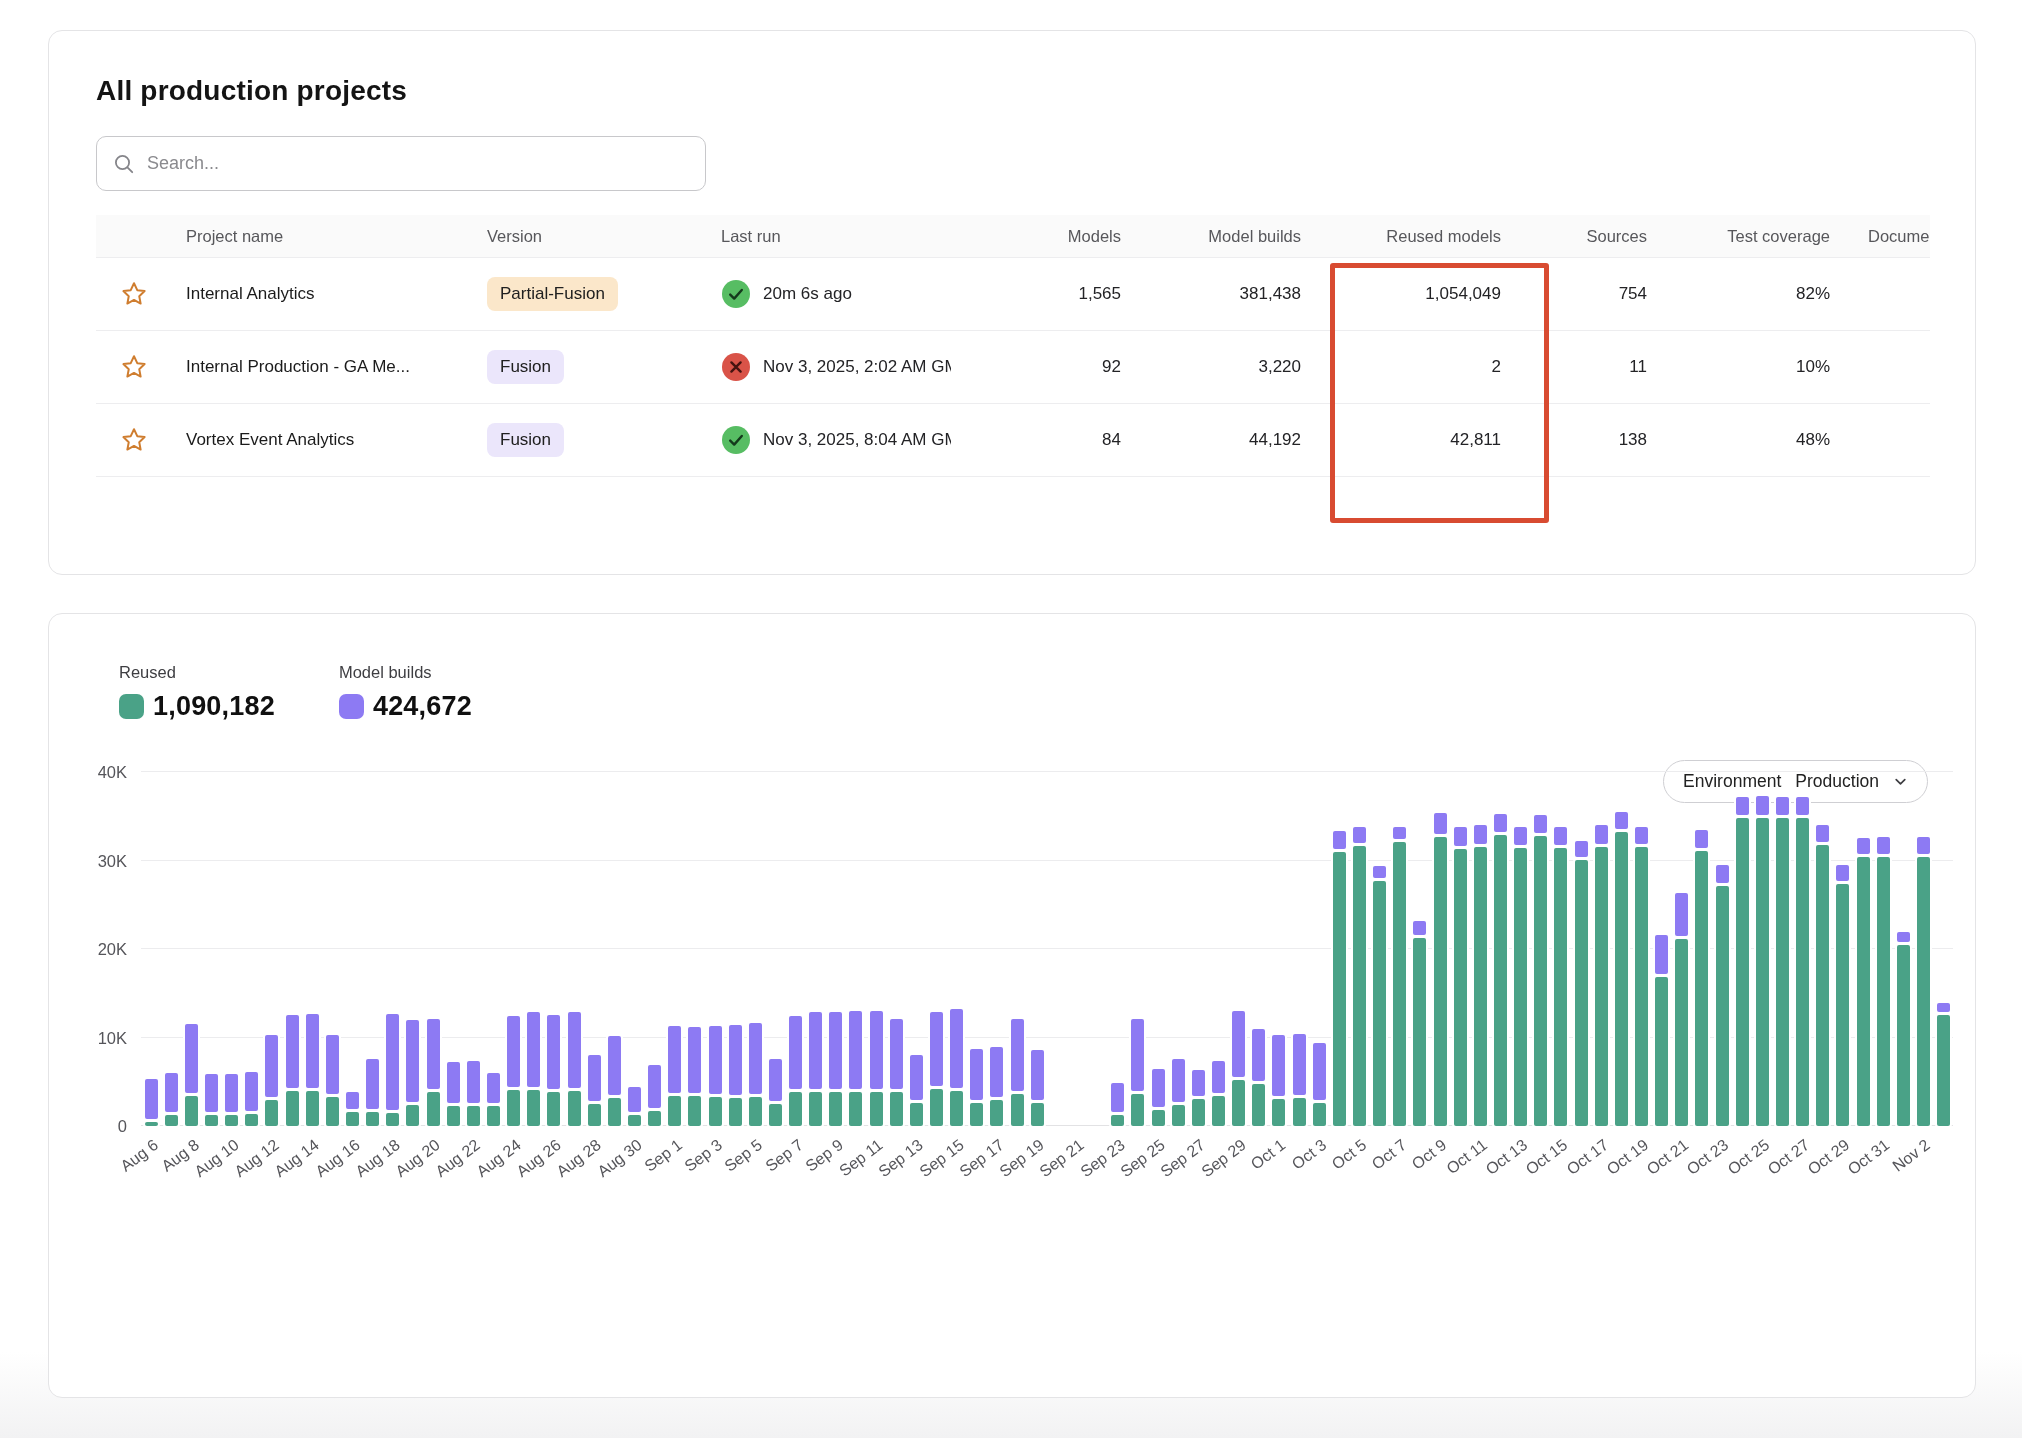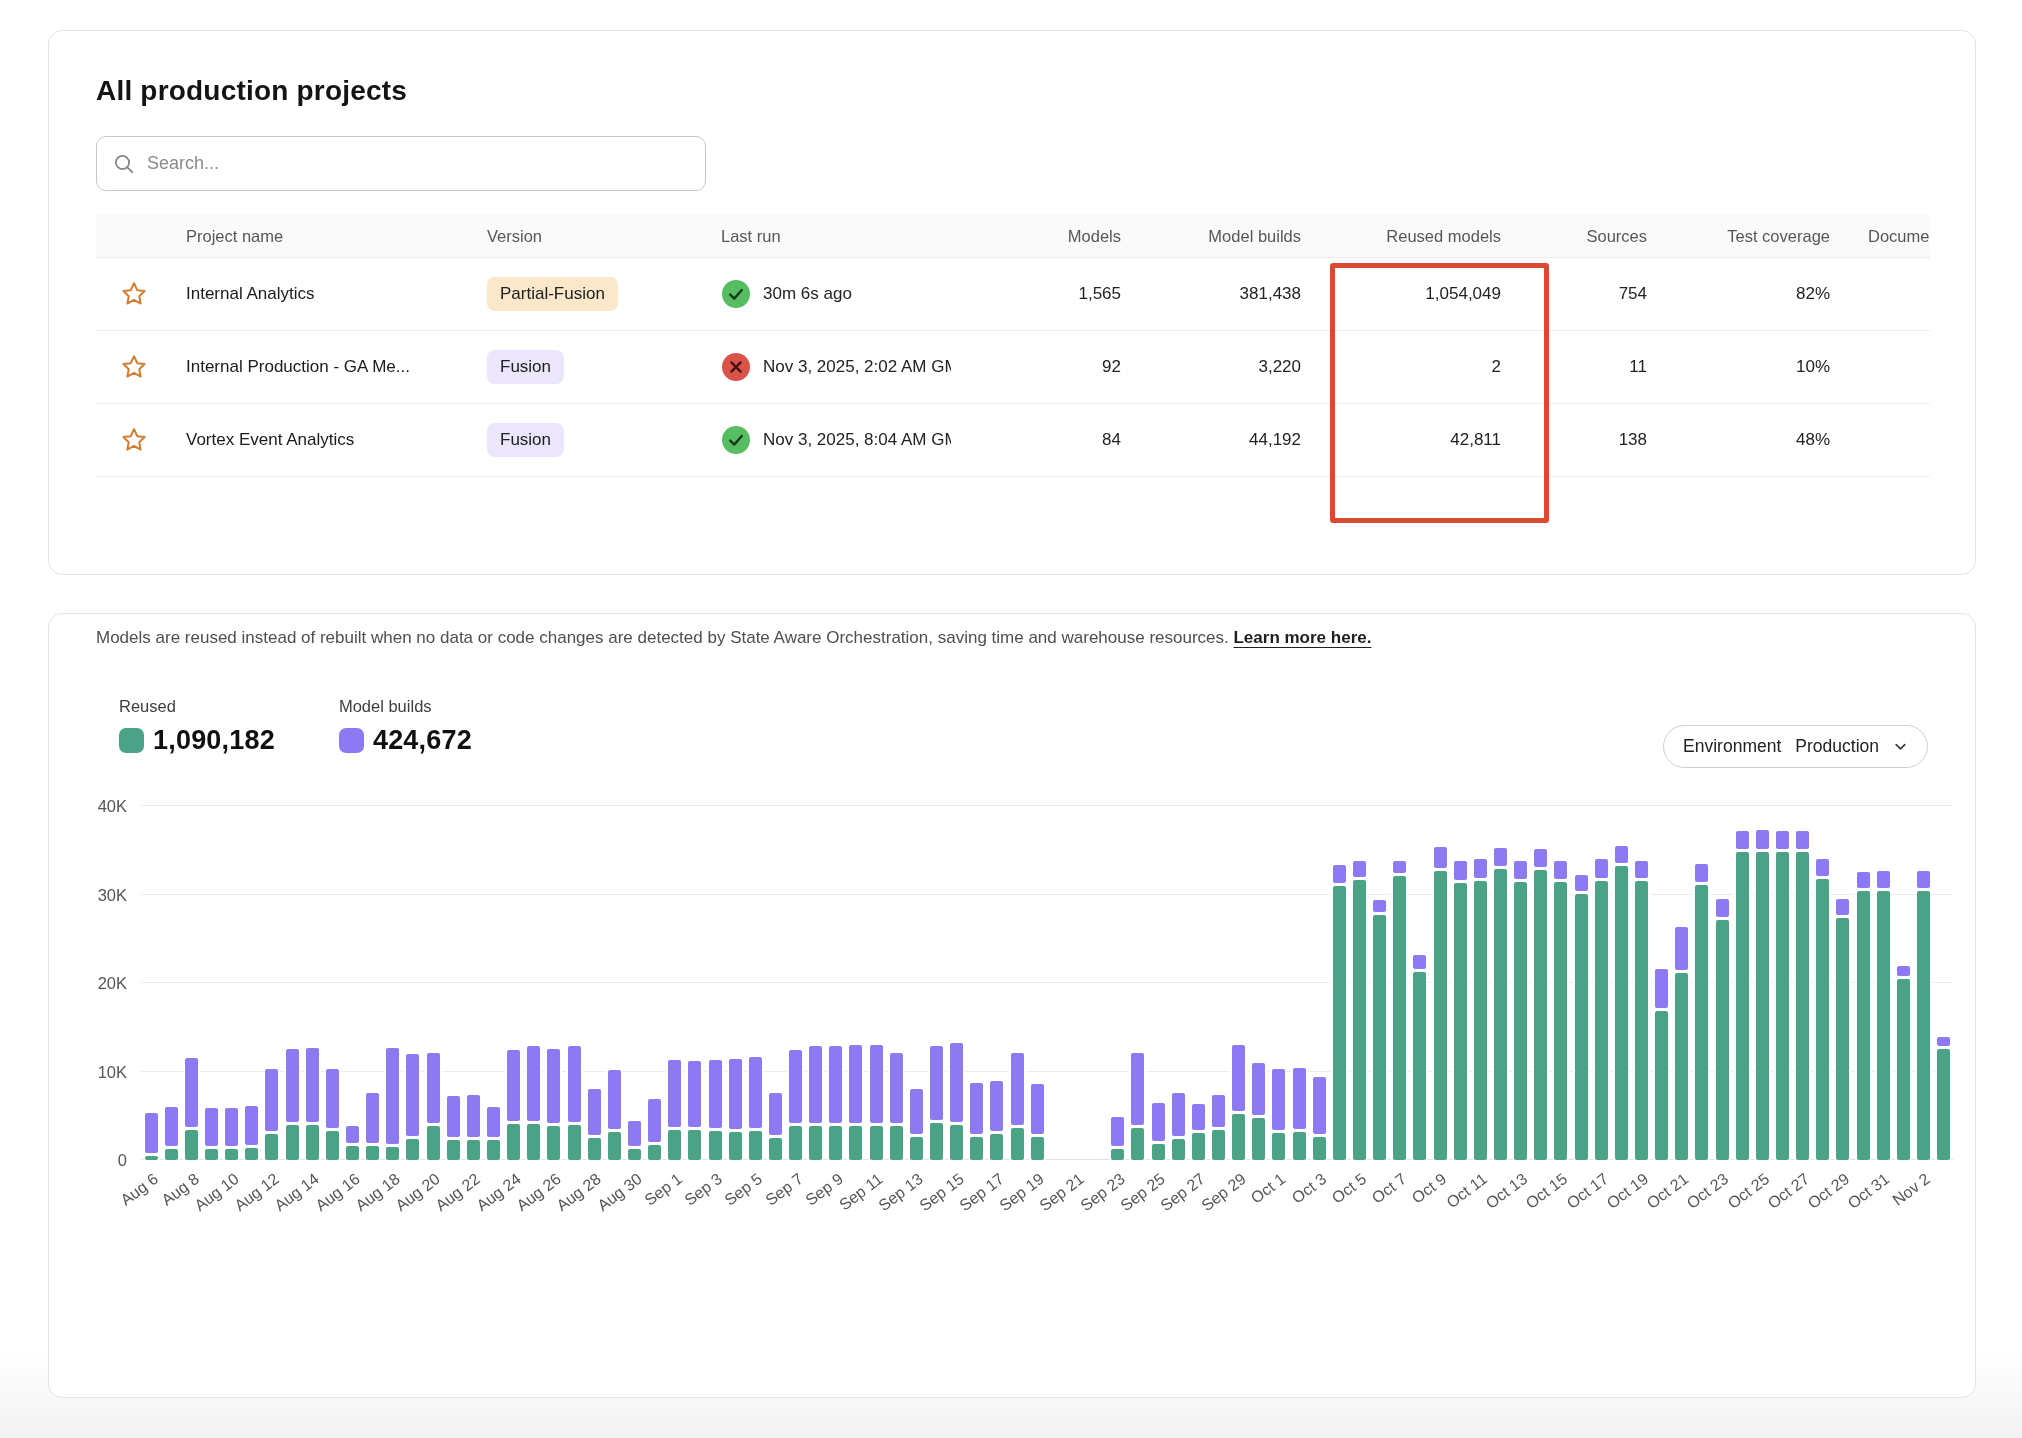--- a/index.html
+++ b/index.html
@@ -142,21 +142,21 @@
         </div>
         <div class="cell c-name"><span class="proj-link">Internal Analytics</span></div>
         <div class="cell c-ver"><span class="badge badge-peach">Partial-Fusion</span></div>
         <div class="cell c-run">
           <span class="status-ic">
             <svg width="30" height="30" viewBox="0 0 30 30">
                 <circle cx="15" cy="15" r="14" fill="#57bd63"></circle>
                 <path d="M9.2 15.6l4 4 7.6-8.6" fill="none" stroke="#143a1c" stroke-width="2.4" stroke-linecap="round" stroke-linejoin="round"></path>
               </svg>
           </span>
-          <span>30m 6s ago</span>
+          <span>20m 6s ago</span>
         </div>
         <div class="cell c-models">1,565</div>
         <div class="cell c-builds">381,438</div>
         <div class="cell c-reused">1,054,049</div>
         <div class="cell c-sources">754</div>
         <div class="cell c-coverage">82%</div>
         <div class="cell c-docs"></div>
       </div>
 
       <div class="trow tr">
@@ -209,24 +209,20 @@
         <div class="cell c-docs"></div>
       </div>
       <div class="tbl-bottom"></div>
     </div>
   </div>
   <div class="redbox"></div>
 </section>
 
 <section class="card" id="card-builds">
   <div class="card-inner">
-    <p class="builds-subline">
-      <span>Models are reused instead of rebuilt when no data or code changes are detected by State Aware Orchestration, saving time and warehouse resources.</span>
-      <span class="learn-link">Learn more here.</span>
-    </p>
 
     <div class="env-pill">
       <span>Environment</span>
       <span>Production</span>
       <span style="display:flex;">
         <svg width="15" height="15" viewBox="0 0 15 15">
             <path d="M3.2 5.6l4.3 4.3 4.3-4.3" fill="none" stroke="#3e3e42" stroke-width="1.7" stroke-linecap="round" stroke-linejoin="round"></path>
           </svg>
       </span>
     </div>

